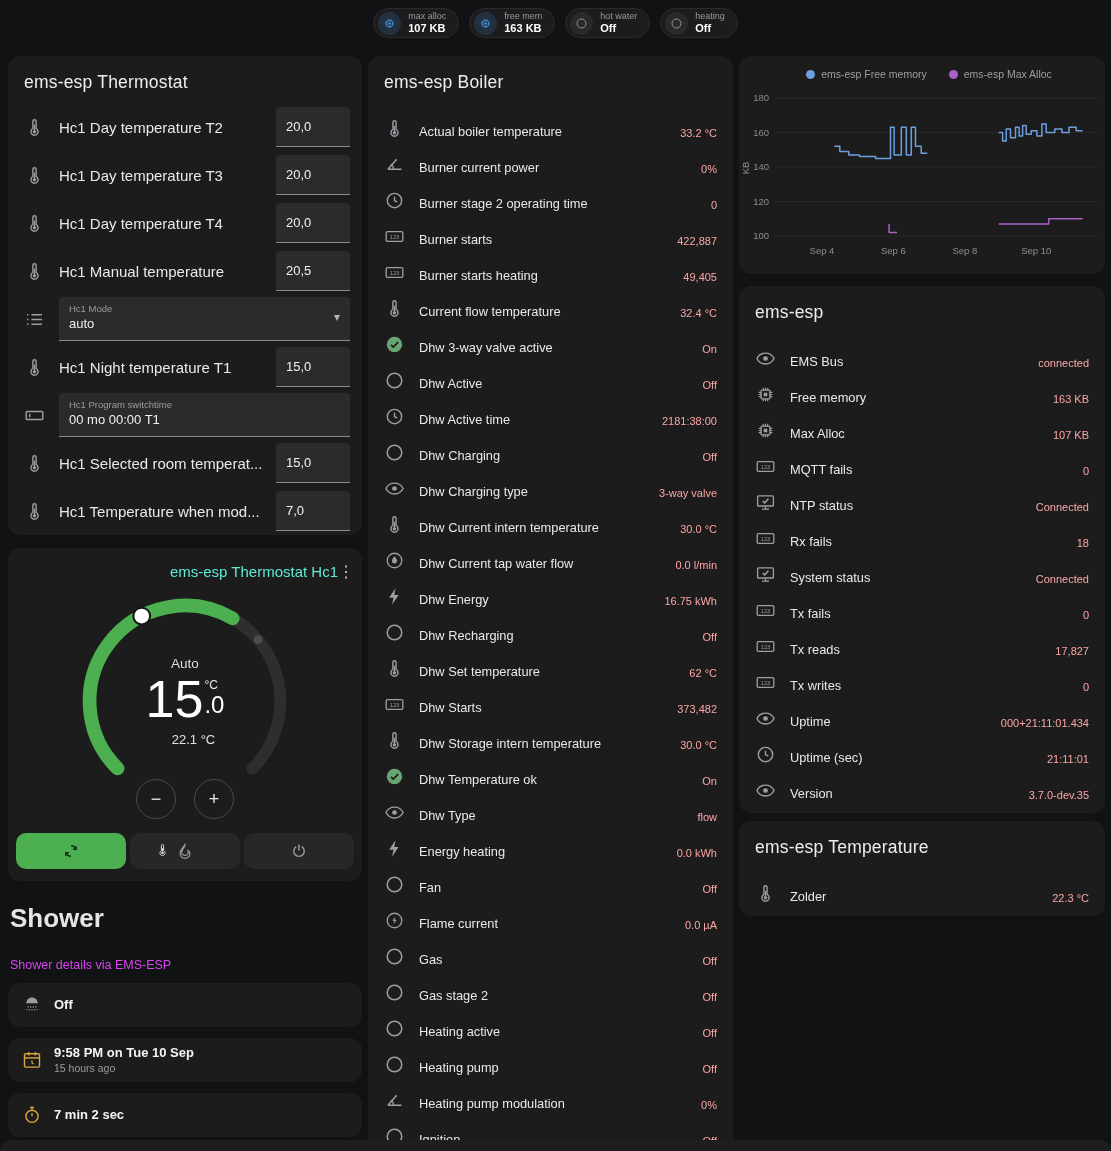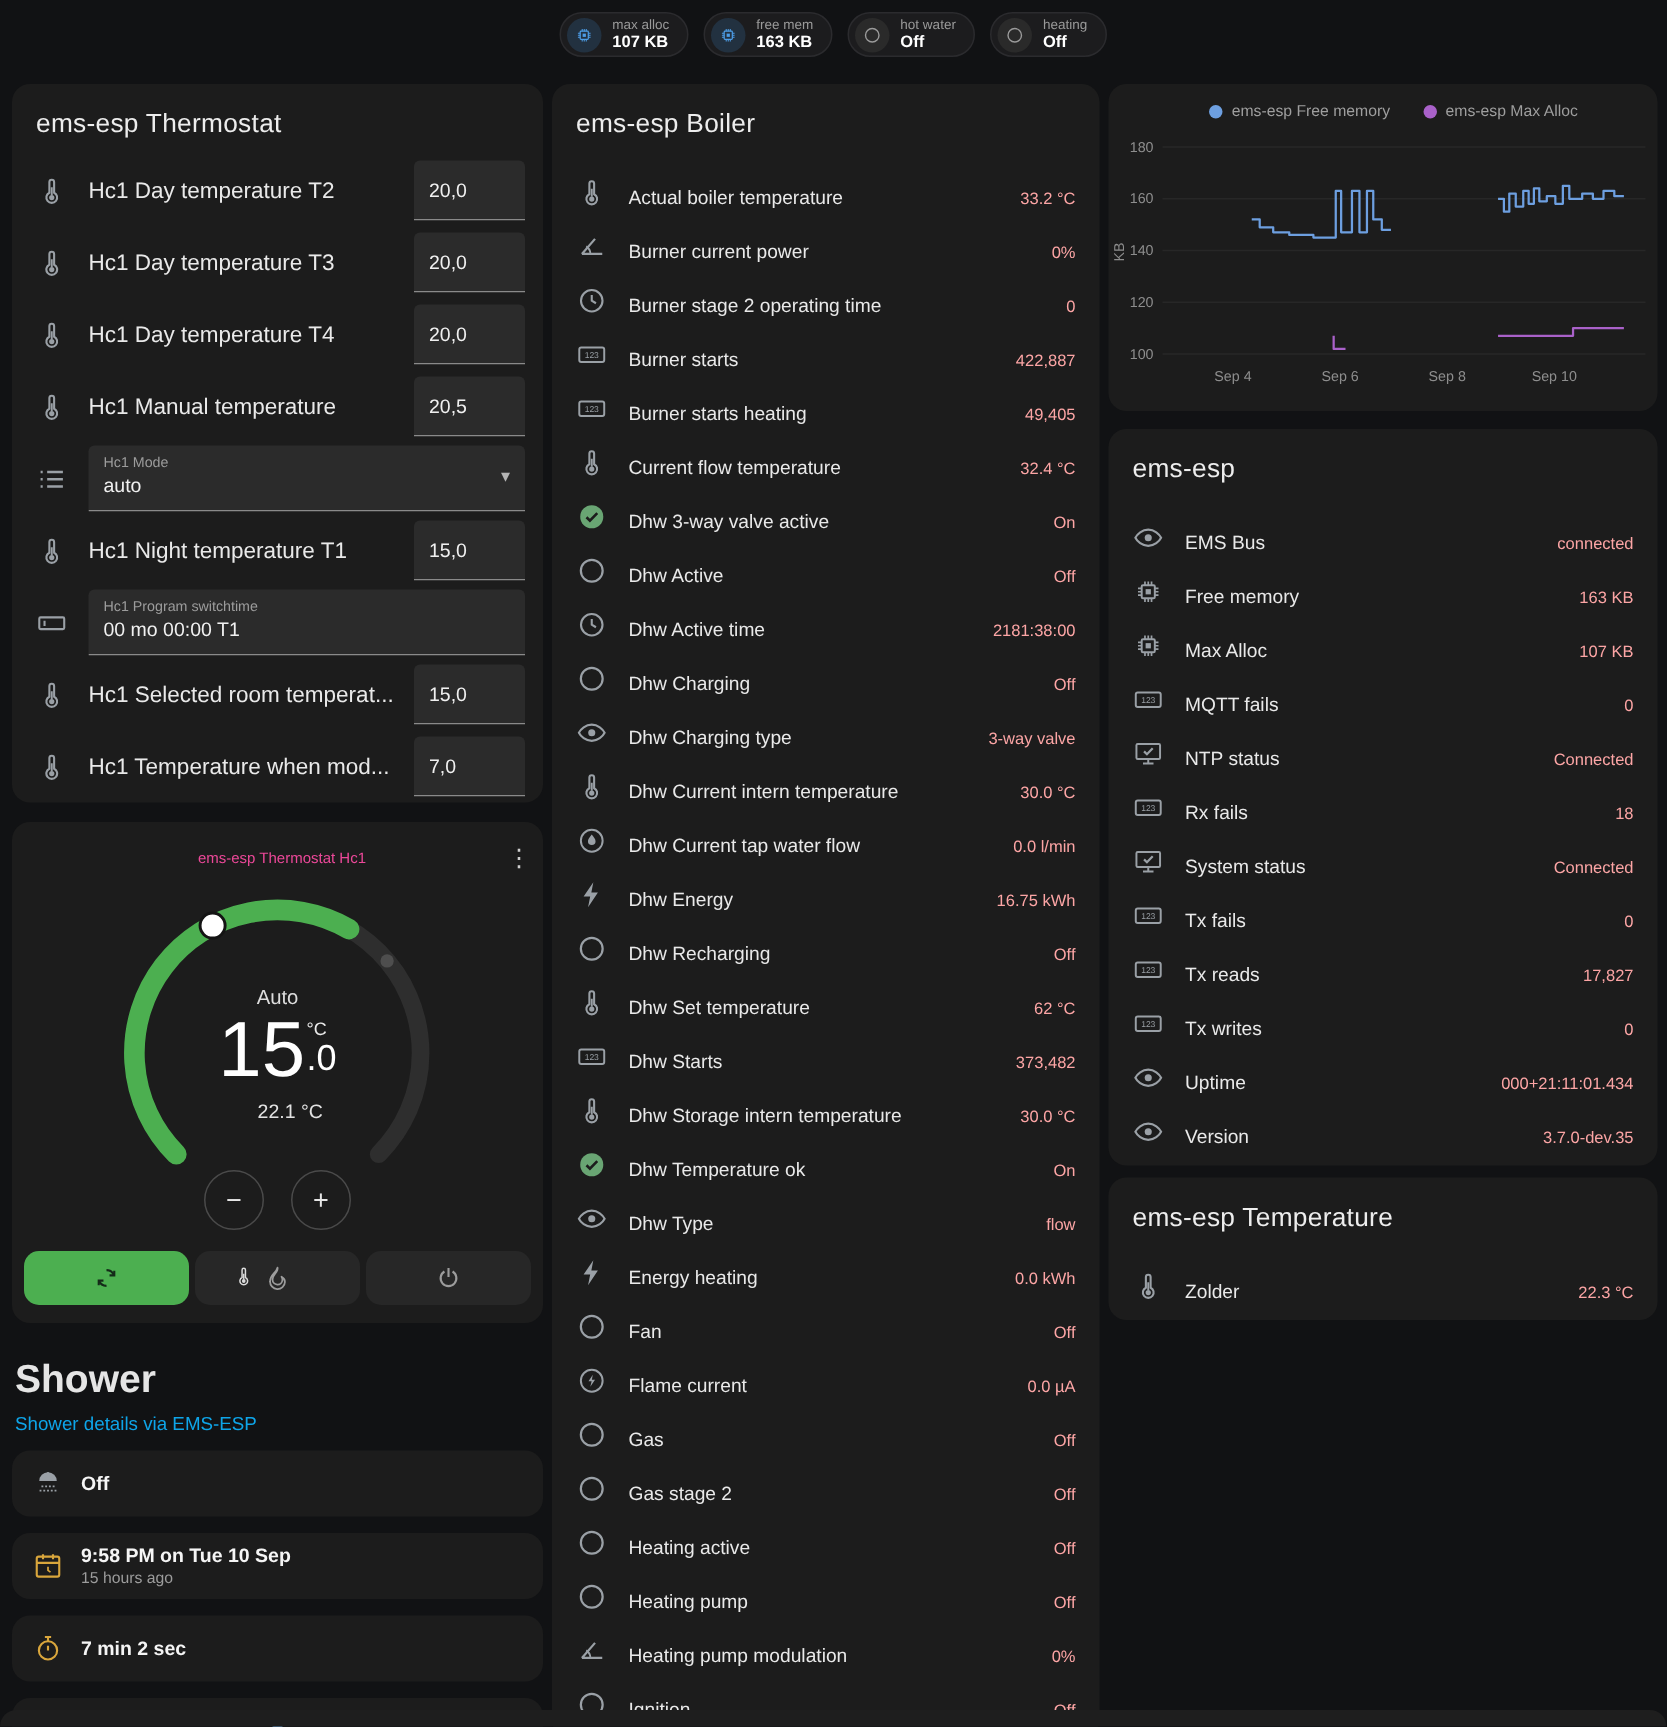--- a/index.html
+++ b/index.html
@@ -28,21 +28,21 @@
   .trow{display:flex;align-items:center;min-height:48px;padding:0 12px 0 16px;gap:14px}
   .tlabel{flex:1;font-size:15px;color:#e9e9e9;white-space:nowrap;overflow:hidden}
   .numfield{width:74px;height:40px;background:#2b2b2b;border-radius:4px 4px 0 0;border-bottom:1px solid #8a8a8a;display:flex;align-items:center;padding-left:10px;font-size:13px;color:#f0f0f0;cursor:text;flex:none}
   .widefield{flex:1;height:44px;background:#2b2b2b;border-radius:4px 4px 0 0;border-bottom:1px solid #8a8a8a;padding:6px 26px 0 10px;position:relative;cursor:pointer}
   .flabel{display:block;font-size:9.5px;color:#9c9c9c}
   .fvalue{display:block;font-size:13px;color:#f0f0f0;margin-top:2px}
   .caret::after{content:"▾";position:absolute;right:10px;top:13px;color:#b5b5b5;font-size:12px}
   
   .dial-card{margin-top:13px;padding-bottom:12px}
   .dial-head{display:flex;align-items:center;padding:14px 10px 0 16px}
-  .dial-title{flex:1;text-align:center;font-size:10px;color:#ec4899;padding-left:14px}
+  .dial-title{flex:1;text-align:right;font-size:15px;color:#5eead4;padding-left:14px}
   .menu-dots{width:14px;color:#cfcfcf;font-size:16px;cursor:pointer;text-align:center}
   .menu-dots::before{content:"⋮"}
   .dial-wrap{position:relative;width:236px;margin:2px auto 0}
   .dial-wrap svg{display:block;width:236px;height:236px}
   .dial-overlay{position:absolute;inset:0;display:flex;flex-direction:column;align-items:center;justify-content:center;pointer-events:none}
   .dial-mode{font-size:13.5px;color:#dcdcdc;margin-bottom:2px}
   .dial-temp{display:flex;align-items:flex-start;color:#fff}
   .dial-big{font-size:52px;line-height:1;font-weight:400}
   .dial-side{display:flex;flex-direction:column;align-items:flex-start;margin-top:5px;margin-left:1px}
   .dial-unit{font-size:12px;color:#eaeaea}
@@ -51,21 +51,21 @@
   .dial-cur .icon{width:15px;height:15px;color:#dcdcdc}
   .stepper{display:flex;justify-content:center;gap:18px;margin-top:-40px;position:relative}
   .step-btn{width:40px;height:40px;border-radius:50%;border:1px solid #4a4a4a;background:none;color:#e6e6e6;font-size:18px;display:flex;align-items:center;justify-content:center;cursor:pointer;font-family:inherit}
   .modes{display:flex;gap:4px;padding:14px 8px 0}
   .mode-btn{flex:1;height:36px;border-radius:10px;border:none;background:#272727;display:flex;align-items:center;justify-content:center;cursor:pointer}
   .mode-btn .icon{width:18px;height:18px;color:#9c9c9c}
   .mode-btn.active{background:#4caf50}
   .mode-btn.active .icon{color:#142a19}
   
   .shower-title{font-size:26px;font-weight:bold;color:#e5e5e5;margin:22px 2px 0}
-  .shower-sub{font-size:12.5px;color:#0ea5e9;margin:7px 2px 0}
+  .shower-sub{font-size:12.5px;color:#d946ef;margin:24px 2px 0}
   .shower-card{margin-top:11px;height:44px;border-radius:12px;background:#1c1c1c;display:flex;align-items:center;gap:12px;padding:0 14px;cursor:pointer}
   .shower-card .icon{width:20px;height:20px}
   .sc-text{display:flex;flex-direction:column;line-height:1.25}
   .sc-value{font-size:13px;font-weight:bold;color:#f5f5f5}
   .sc-secondary{font-size:10.5px;color:#9c9c9c;font-weight:normal}
   .partial-card{margin-top:11px;height:62px;display:flex;justify-content:center;padding-top:7px;cursor:pointer}
   .partial-card .icon{width:22px;height:22px}
   .bottom-strip{position:absolute;left:0;right:0;top:1140px;height:11px;background:#1e1e1e;border-radius:12px 12px 0 0;z-index:5}
   
   .chart-card{height:218px;position:relative;margin-bottom:12px;overflow:hidden}
@@ -811,20 +811,30 @@
                   <path d="M12 5.8C7.3 5.8 3.6 9.2 2.2 12c1.4 2.8 5.1 6.2 9.8 6.2s8.4-3.4 9.8-6.2C20.4 9.2 16.7 5.8 12 5.8z" fill="none" stroke="currentColor" stroke-width="1.6"></path>
                   <circle cx="12" cy="12" r="2.7" fill="currentColor"></circle>
                 </svg>
               </span>
       <span class="elabel">Uptime</span>
       <span class="evalue">000+21:11:01.434</span>
     </div>
     <div class="erow">
       <span class="icon">
                 <svg viewBox="0 0 24 24">
+                  <circle cx="12" cy="12" r="8.2" fill="none" stroke="currentColor" stroke-width="1.6"></circle>
+                  <path d="M12 7.6V12l3.2 1.9" fill="none" stroke="currentColor" stroke-width="1.6"></path>
+                </svg>
+              </span>
+      <span class="elabel">Uptime (sec)</span>
+      <span class="evalue">21:11:01</span>
+    </div>
+    <div class="erow">
+      <span class="icon">
+                <svg viewBox="0 0 24 24">
                   <path d="M12 5.8C7.3 5.8 3.6 9.2 2.2 12c1.4 2.8 5.1 6.2 9.8 6.2s8.4-3.4 9.8-6.2C20.4 9.2 16.7 5.8 12 5.8z" fill="none" stroke="currentColor" stroke-width="1.6"></path>
                   <circle cx="12" cy="12" r="2.7" fill="currentColor"></circle>
                 </svg>
               </span>
       <span class="elabel">Version</span>
       <span class="evalue">3.7.0-dev.35</span>
     </div>
           </div>
       </section>
 

